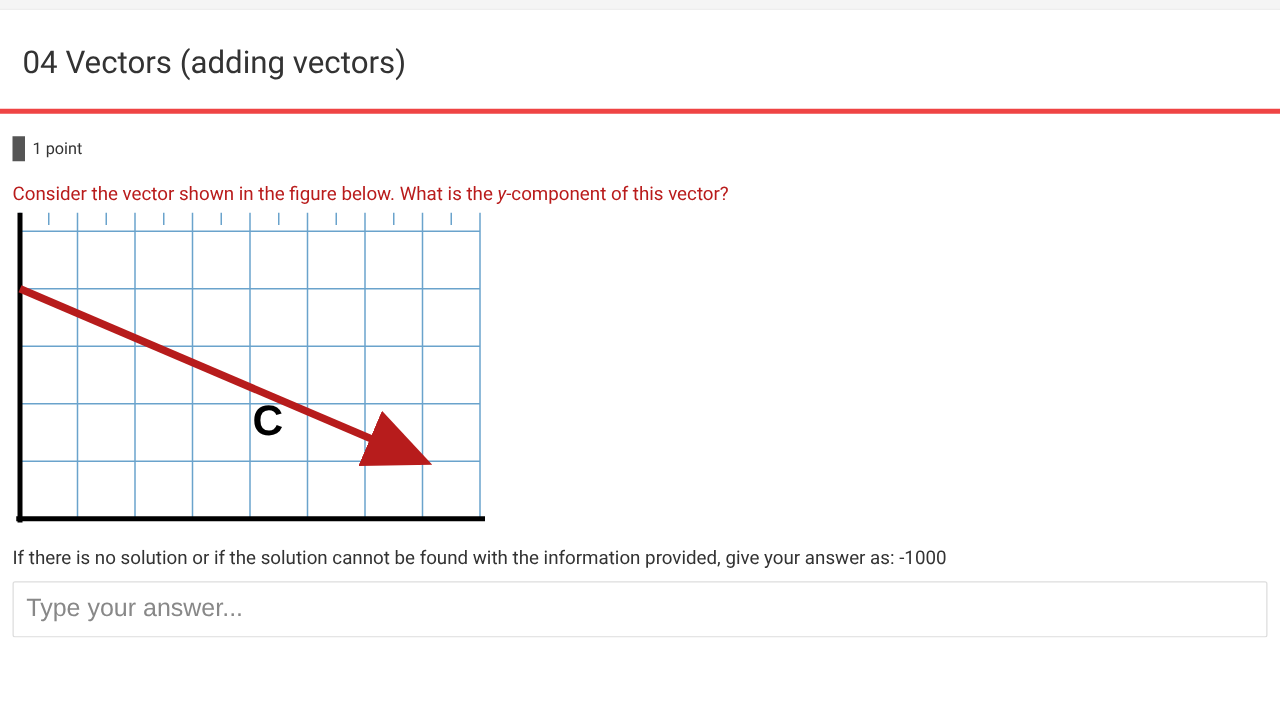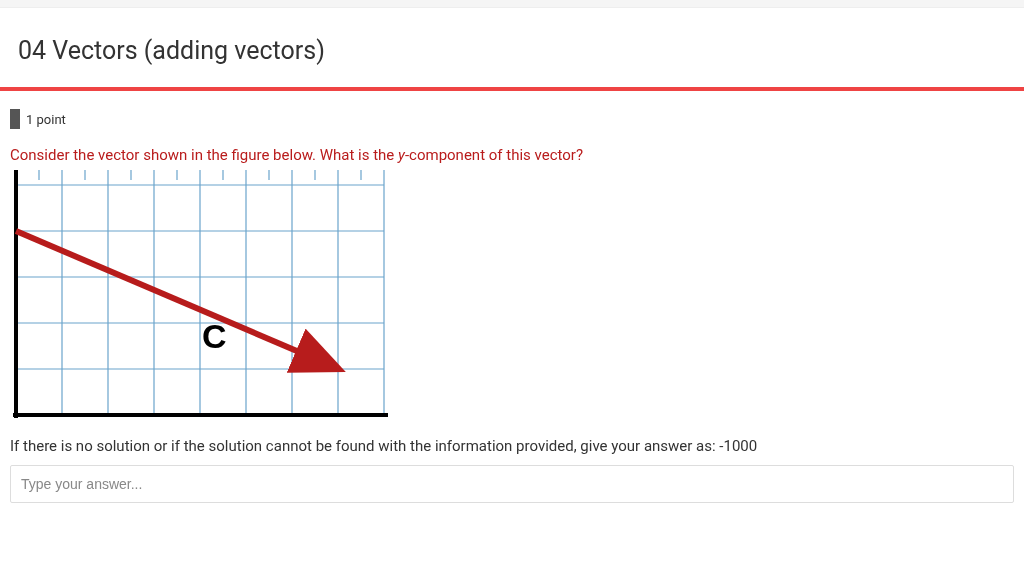--- a/index.html
+++ b/index.html
@@ -59,21 +59,21 @@
     }
     .instruction-text {
       font-size: 15px;
       color: #333;
       margin-top: 6px;
       margin-bottom: 10px;
     }
     .answer-input {
       width: 100%;
       padding: 10px 10px;
-      font-size: 14px;
+      font-size: 20px;
       color: #333;
       border: 1px solid #ddd;
       border-radius: 2px;
       outline: none;
     }
     .answer-input::placeholder {
       color: #888;
     }
   </style>
 </head>

